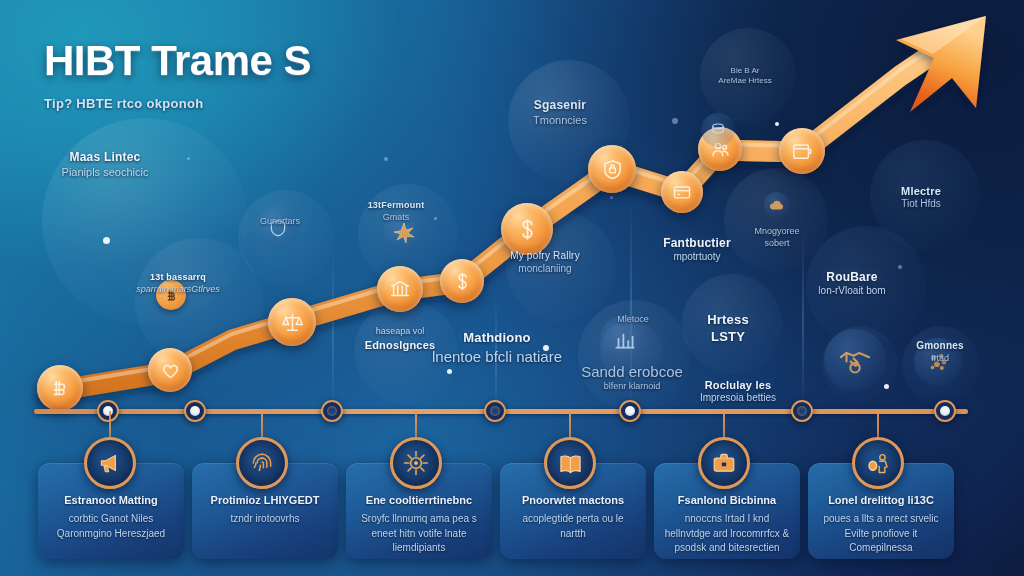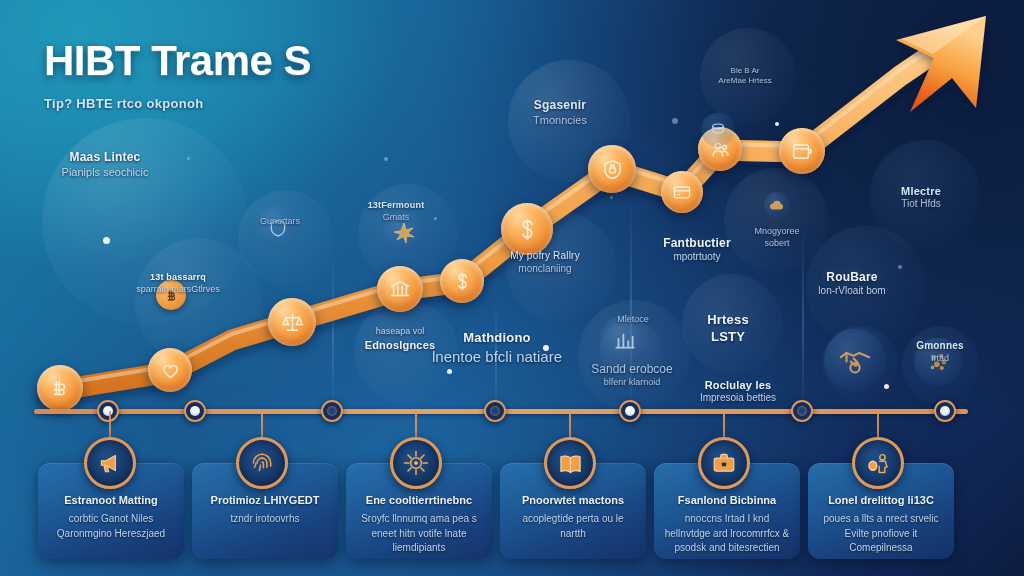--- a/index.html
+++ b/index.html
@@ -350,21 +350,21 @@
         <path d="M5 7 V13 a7 3 0 0 0 14 0 V7"></path>
     </svg>
   </div>
 
   <div class="flab blurry" style="left:105px; top:150px; width:140px; margin-left:-70px; font-size:12px;">
     <span class="t1">Maas Lintec</span>
     <span class="t2" style="font-size:11px;">Pianipls seochicic</span>
   </div>
   <div class="flab blurry" style="left:178px; top:272px; width:130px; margin-left:-65px; font-size:9px;">
     <span class="t1">13t bassarrq</span>
-    <span class="t2" style="font-size:9px;">sparrain marsGtlrves</span>
+    <span class="t2" style="font-size:9px;font-style:italic;">sparrain marsGtlrves</span>
   </div>
   <div class="flab blurry soft" style="left:396px; top:200px; width:120px; margin-left:-60px; font-size:9px;">
     <span class="t1">13tFermount</span>
     <span class="t2" style="font-size:9px;">Gmats</span>
   </div>
   <div class="flab blurry soft" style="left:560px; top:98px; width:140px; margin-left:-70px; font-size:12px;">
     <span class="t1">Sgasenir</span>
     <span class="t2" style="font-size:11px;">Tmonncies</span>
   </div>
   <div class="flab blurry soft" style="left:545px; top:250px; width:150px; margin-left:-75px; font-size:10px;">
@@ -388,21 +388,21 @@
     <span class="t2" style="font-size:9px;">sobert</span>
   </div>
   <div class="flab blurry" style="left:728px; top:312px; width:110px; margin-left:-55px; font-size:13px;">
     <span class="t1">Hrtess</span>
     <span class="t1" style="font-size:13px;">LSTY</span>
   </div>
   <div class="flab blurry soft" style="left:633px; top:314px; width:110px; margin-left:-55px; font-size:9px;text-align:center;">
     <span class="t2" style="font-size:9px;">Mletoce</span>
   </div>
   <div class="flab blurry soft" style="left:632px; top:362px; width:110px; margin-left:-55px; font-size:9px;">
-    <span class="t2" style="font-size:12px;text-align:center;">Sandd erobcoe</span>
+    <span class="t2" style="font-size:15px;text-align:center;">Sandd erobcoe</span>
     <span class="t2" style="font-size:9px;">blfenr klarnoid</span>
   </div>
   <div class="flab blurry" style="left:738px; top:378px; width:160px; margin-left:-80px; font-size:11px;">
     <span class="t1">Roclulay les</span>
     <span class="t2" style="font-size:10px;">Impresoia betties</span>
   </div>
   <div class="flab blurry" style="left:852px; top:270px; width:140px; margin-left:-70px; font-size:12px;">
     <span class="t1">RouBare</span>
     <span class="t2" style="font-size:10px;">lon-rVloait bom</span>
   </div>

